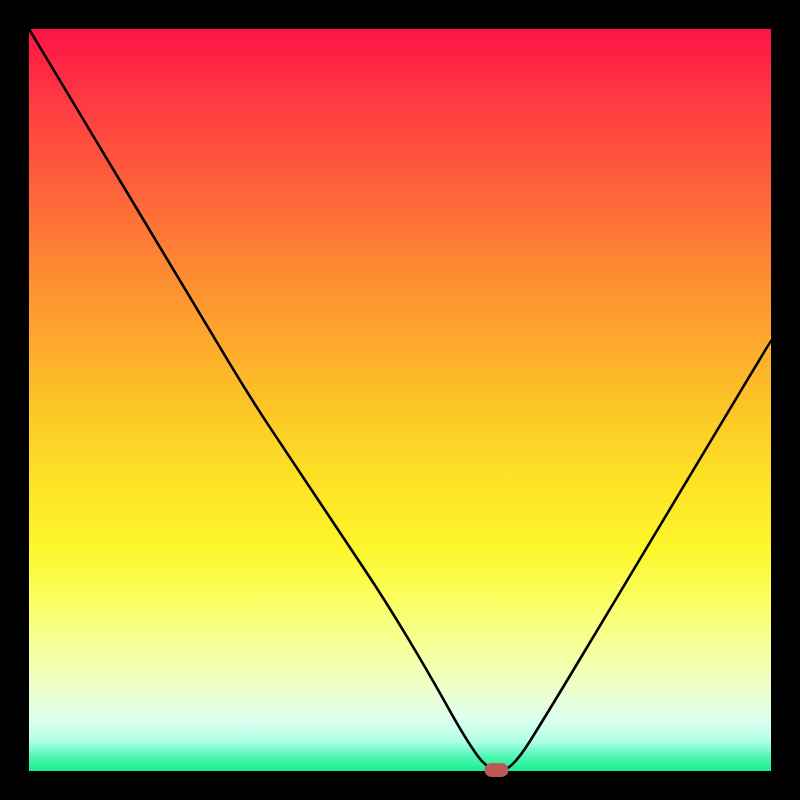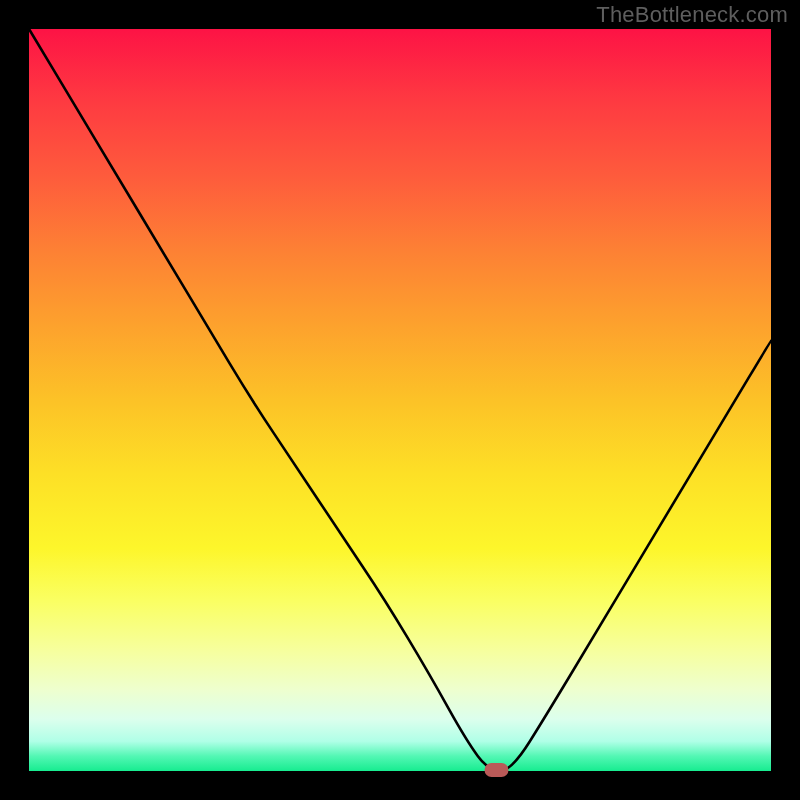--- a/index.html
+++ b/index.html
@@ -63,21 +63,20 @@
   .minimum-marker {
     fill: #b95a58;
     stroke: none;
   }
 </style>
 </head>
 <body>
 
 <div class="frame">
 
-  <div class="watermark">TheBottleneck.com</div>
 
   <div class="plot-area">
     <svg class="curve" viewBox="0 0 742 742" preserveAspectRatio="none">
       <path fill="none" stroke="#000" stroke-width="2.6" stroke-linecap="round" d="M 0.0 0.0 Q 0.0 0.0 22.3 37.1 Q 44.5 74.2 66.8 111.3 Q 89.0 148.4 111.3 185.5 Q 133.6 222.6 155.8 259.7 Q 178.1 296.8 200.3 333.9 Q 222.6 371.0 244.9 404.4 Q 267.1 437.8 289.4 471.2 Q 311.6 504.6 333.9 538.0 Q 356.2 571.3 378.4 608.4 Q 400.7 645.5 419.2 678.9 Q 437.8 712.3 448.9 727.2 Q 460.0 742.0 471.2 742.0 Q 482.3 742.0 500.9 712.3 Q 519.4 682.6 541.7 645.5 Q 563.9 608.4 586.2 571.3 Q 608.4 534.2 630.7 497.1 Q 653.0 460.0 675.2 422.9 Q 697.5 385.8 719.7 348.7 T 742.0 311.6"></path>
       <rect class="minimum-marker" x="455.5" y="734.0" width="24" height="14" rx="7" ry="7"></rect>
     </svg>
   </div>
 
 </div>
 

